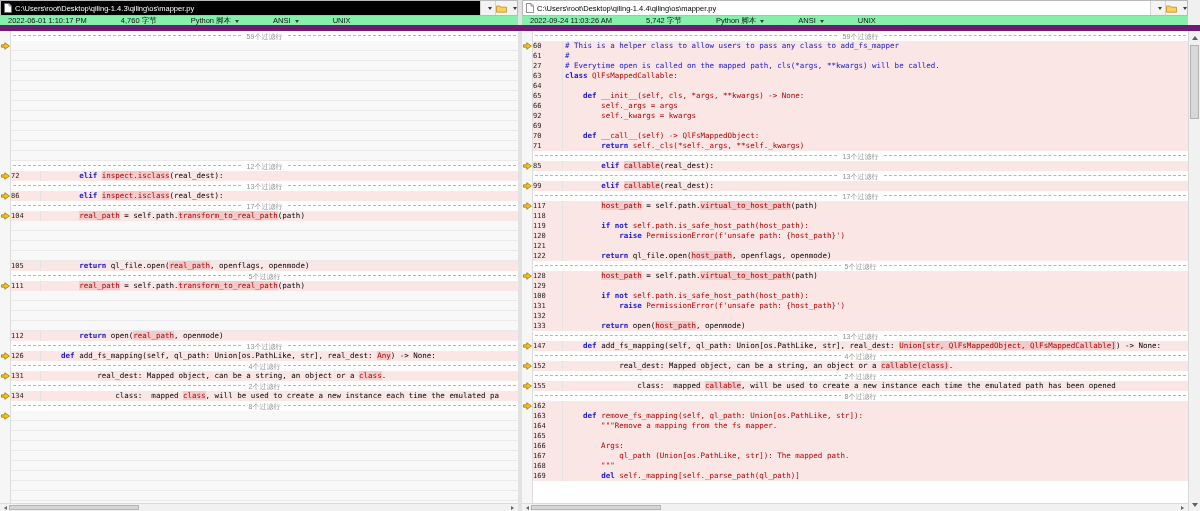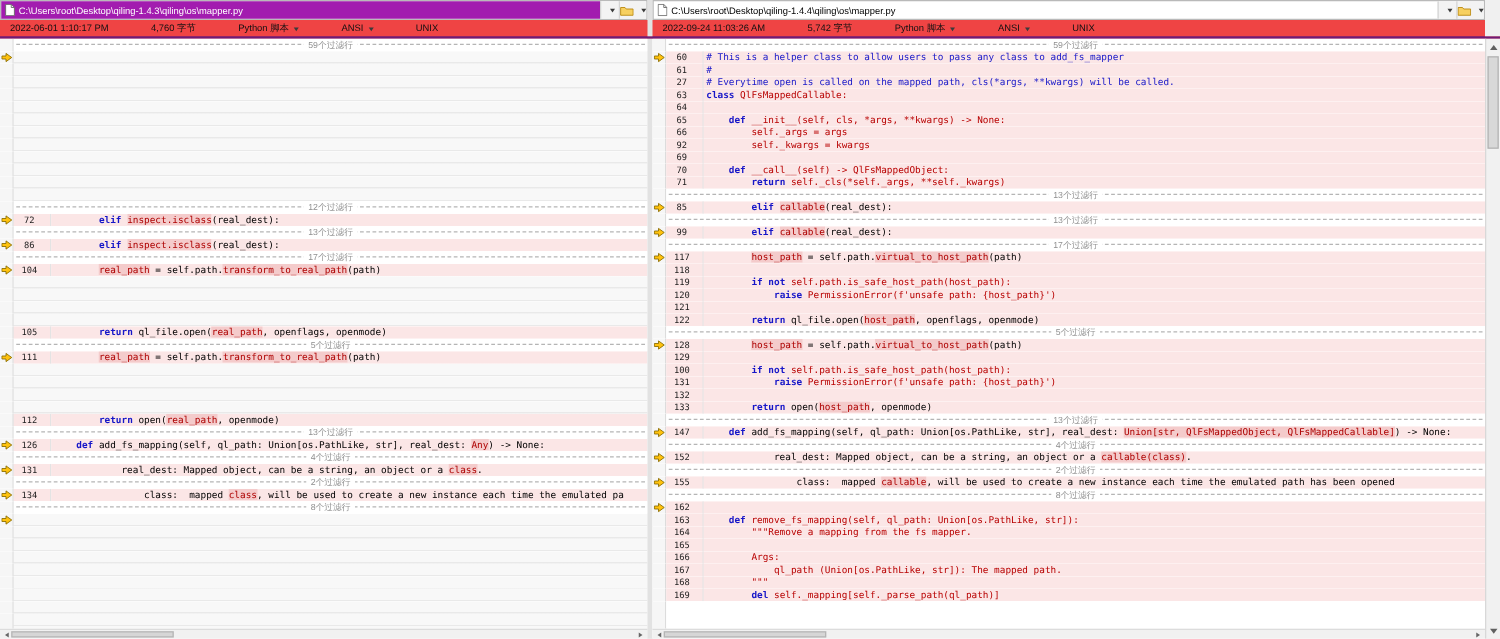--- a/index.html
+++ b/index.html
@@ -6,46 +6,46 @@
   html,body{width:1200px;height:511px;overflow:hidden}
   body{font-family:"Liberation Sans",sans-serif;background:#e9e9e9;color:#000;font-size:8px}
   .app{display:flex;flex-direction:column;width:1200px;height:511px;background:#f0f0f0}
 
   
   .toprow{display:flex;height:16px;background:#f0f0f0}
   .hbar{display:flex;align-items:stretch;background:#fff;border:1px solid #b9b9b9;height:16px;min-width:0}
   .hbar.leftw{width:518px}
   .hbar.rightw{flex:1}
   .hpath{flex:1;display:flex;align-items:center;gap:3px;padding:0 3px;white-space:nowrap;overflow:hidden;font-size:7.5px;min-width:0}
-  .active .hpath{background:#a21caf;color:#fff}
+  .active .hpath{background:#000000;color:#fff}
   .hbtn{width:15px;display:flex;align-items:center;justify-content:center;background:#f3f3f3;border-left:1px solid #d4d4d4;cursor:default}
   .hbtn.folderb{width:22px;gap:2px}
   .vsplit{width:4px;background:#e2e2e2}
   .corner{width:12px;background:#f0f0f0}
 
   
-  .inforow{display:flex;height:15px;background:#ef4444;border-bottom:2px solid #701a75}
+  .inforow{display:flex;height:15px;background:#86efac;border-bottom:6px solid #701a75}
   .ibar{display:flex;align-items:center;font-size:7.5px;color:#111;padding-left:8px;white-space:nowrap;overflow:hidden}
   .ibar.leftw{width:518px}
   .ibar.rightw{flex:1}
   .ifield{margin-right:34px;display:flex;align-items:center}
   .ifield:last-child{margin-right:0}
   .dd{width:0;height:0;border:2.5px solid transparent;border-top:3.5px solid #3b3b3b;margin-left:4px;margin-top:3px}
 
   
   .main{flex:1;display:flex;min-height:0}
   .pane{display:flex;flex-direction:column;background:#fff;min-width:0}
   .pane.leftw{width:518px}
   .pane.rightw{flex:1}
   .rows{flex:1;display:flex;flex-direction:column;overflow:hidden}
   .row{display:flex;height:10px;flex:0 0 10px;overflow:hidden}
   .row.fill{flex:1 1 auto;height:auto}
   .mg{width:11px;flex:0 0 11px;background:#f6f6f6;border-right:1px solid #dcdcdc;display:flex;align-items:center;justify-content:center;overflow:hidden}
   .mk{display:flex}
-  .gut{width:30px;flex:0 0 30px;font-family:"DejaVu Sans Mono",monospace;font-size:7px;line-height:10px;text-align:center;padding-right:4px;color:#1c1c1c;border-right:1px solid #e3e3e3;background:#fff}
+  .gut{width:30px;flex:0 0 30px;font-family:"DejaVu Sans Mono",monospace;font-size:7px;line-height:10px;text-align:left;padding-right:4px;color:#1c1c1c;border-right:1px solid #e3e3e3;background:#fff}
   .code{flex:1;font-family:"DejaVu Sans Mono",monospace;font-size:7.5px;line-height:10px;white-space:pre;overflow:hidden;padding-left:2px;background:#fff;min-width:0}
   .d{background:#fbe6e6}
   .sn{color:#000}
   .sb{color:#1616c8;font-weight:bold}
   .sc{color:#1616c8}
   .sr{color:#b80000}
   .sw{color:#ad0000;background:#f4cbcb}
   .gapbody{flex:1;background:repeating-linear-gradient(180deg,#f8f8f8 0px,#f8f8f8 9px,#e9e9e9 9px,#e9e9e9 10px)}
   .whitebody{flex:1;background:#fff}
   .sepbody{flex:1;position:relative;display:flex;align-items:center;justify-content:center;background:#fff;overflow:hidden}

